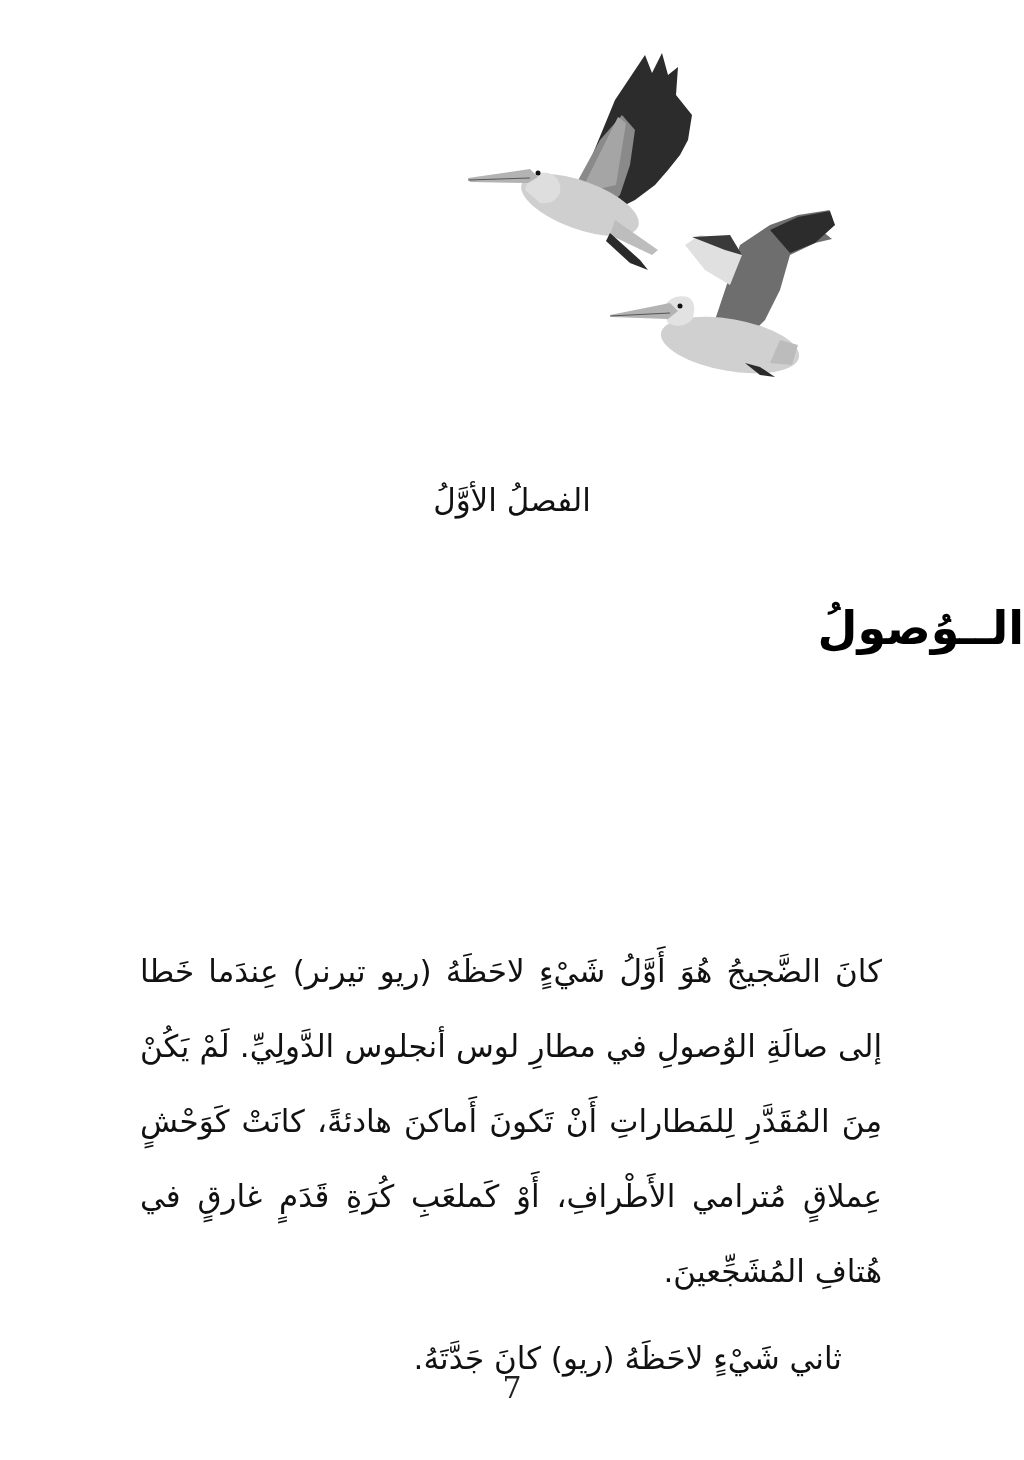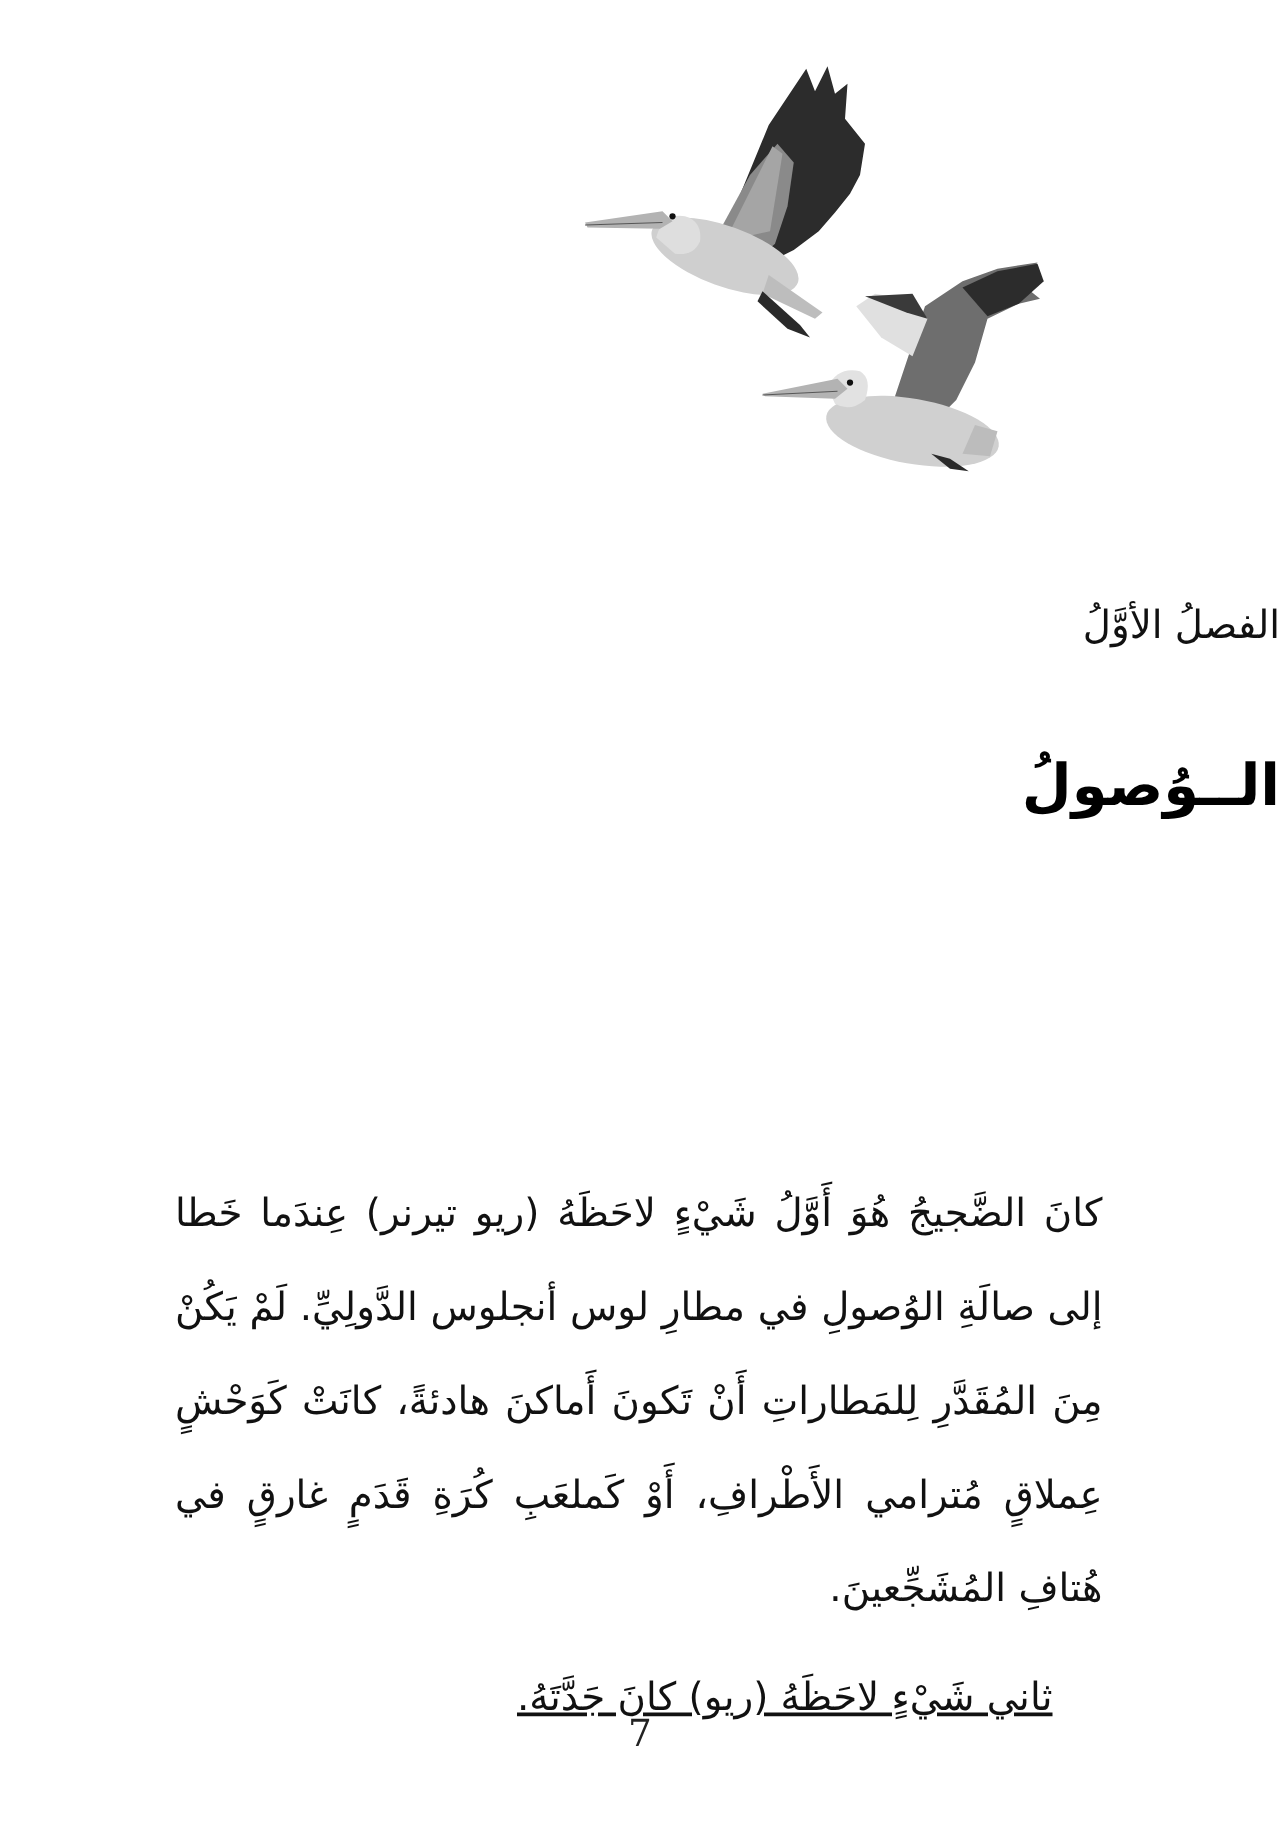--- a/index.html
+++ b/index.html
@@ -24,20 +24,21 @@
       left: 430px;
       top: 45px;
       width: 420px;
       height: 345px;
     }
     .chapter-label {
       position: absolute;
       left: 0;
       right: 0;
       top: 470px;
+      text-align: center;
       direction: rtl;
       font-size: 31px;
       line-height: 60px;
       color: #111;
     }
     .chapter-title {
       position: absolute;
       left: 0;
       right: 0;
       top: 588px;
@@ -58,21 +59,20 @@
       text-align-last: right;
       font-size: 31px;
       line-height: 75px;
       color: #111;
     }
     .body-text p {
       margin: 12px;
     }
     .body-text p.indent {
       text-indent: 40px;
-      text-decoration: underline;
     }
     .page-number {
       position: absolute;
       left: 0;
       right: 0;
       top: 1368px;
       text-align: center;
       font-family: "DejaVu Serif", serif;
       font-size: 30px;
       line-height: 40px;

